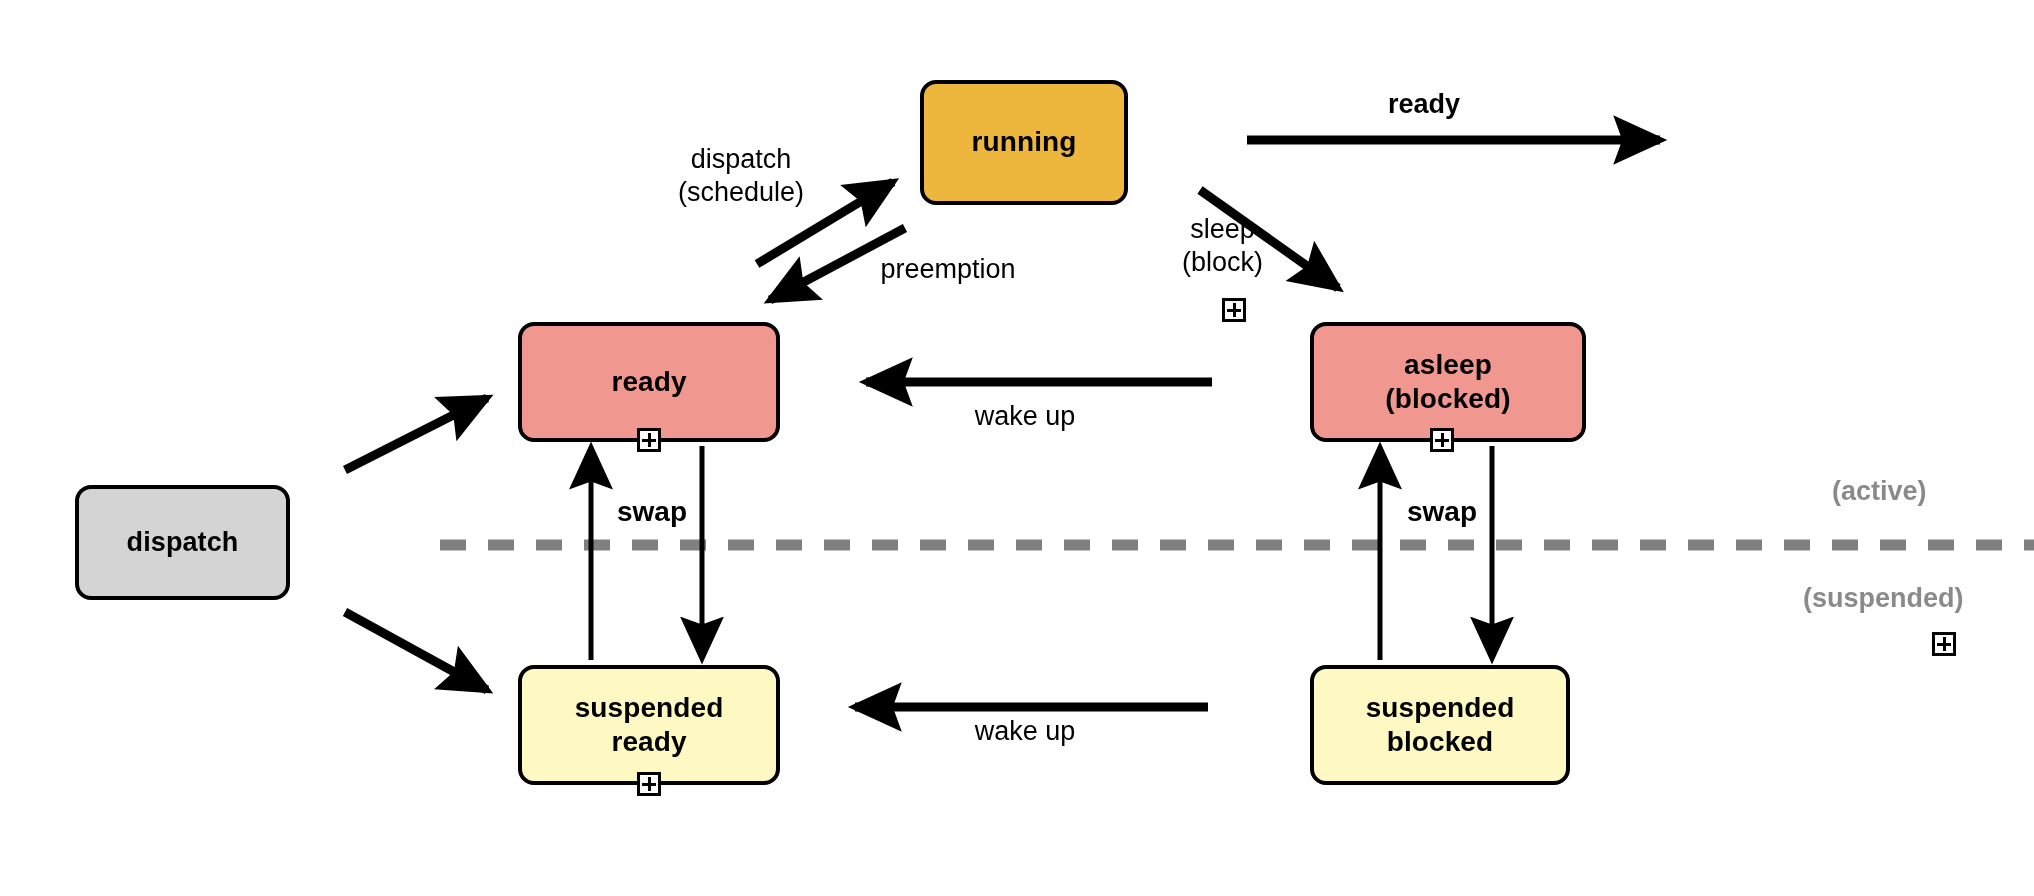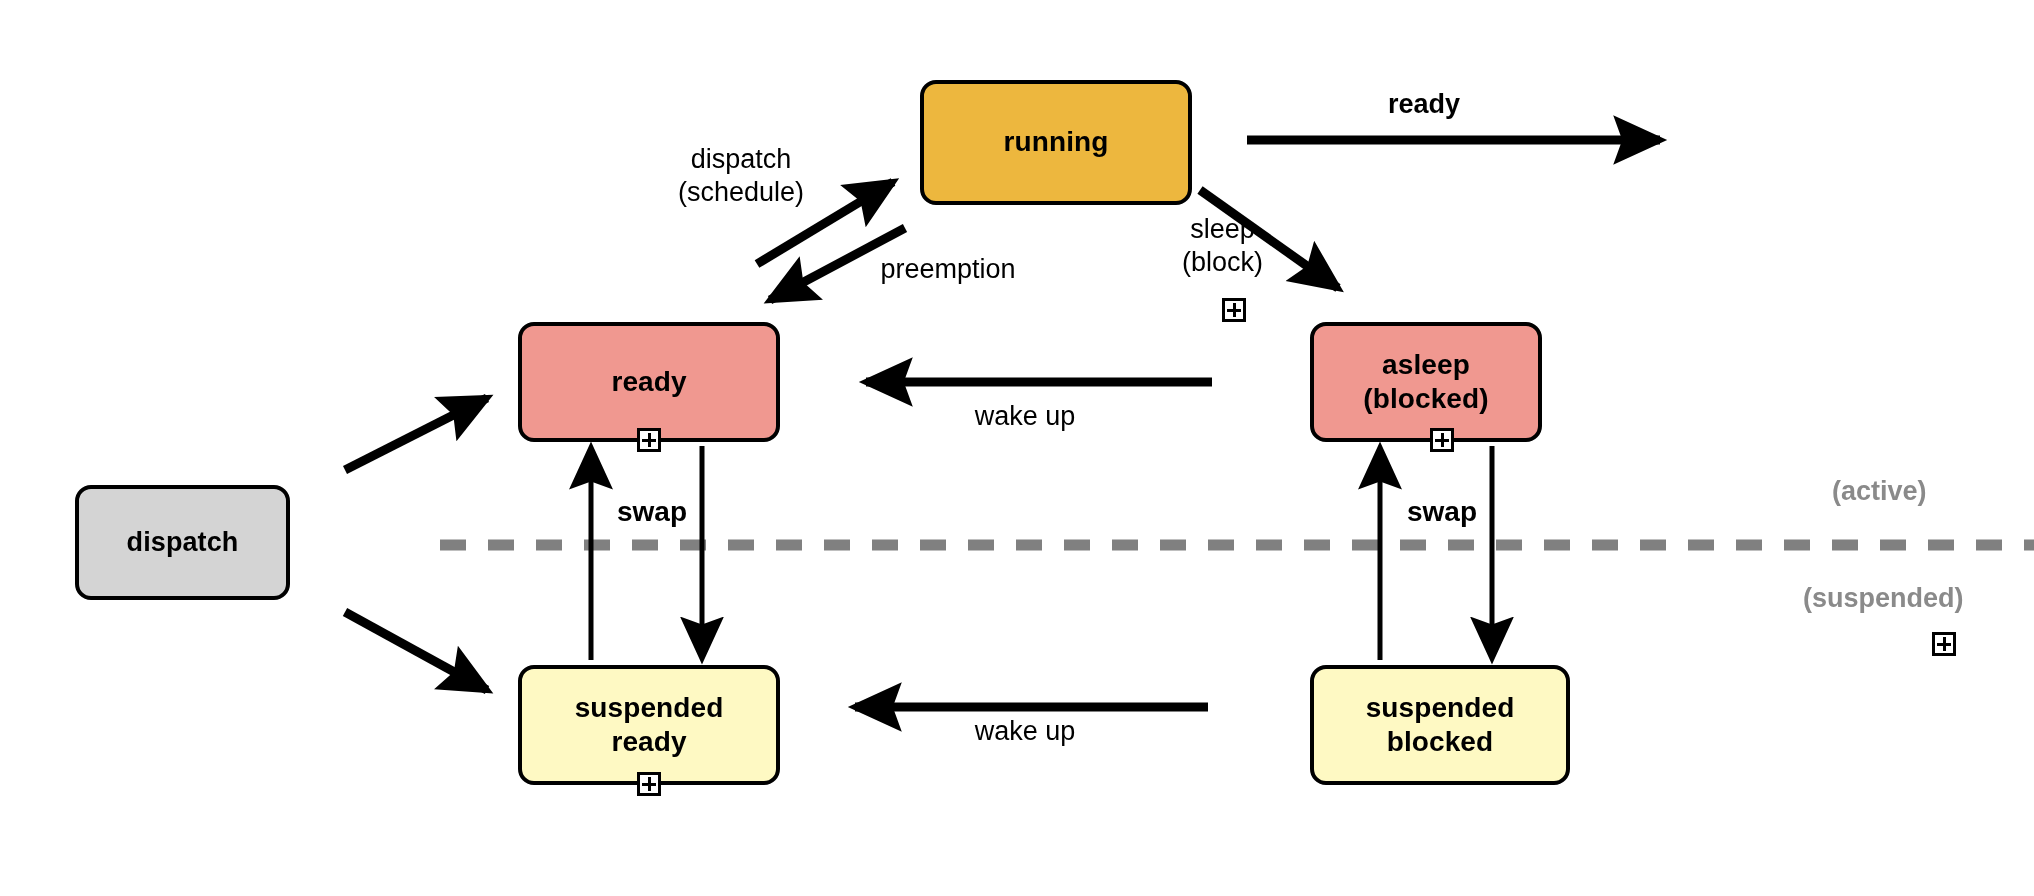--- a/index.html
+++ b/index.html
@@ -125,26 +125,26 @@
   </svg>
 
   <div class="node n-gray" style="left:75px;top:485px;width:215px;height:115px;font-size:27px;">
     <span class="lbl">dispatch</span>
   </div>
 
   <div class="node n-salmon" style="left:518px;top:322px;width:262px;height:120px;font-size:28px;">
     <span class="lbl">ready</span>
   </div>
 
-  <div class="node n-gold" style="left:920px;top:80px;width:272px;height:125px;font-size:28px;">
+  <div class="node n-gold" style="left:920px;top:80px;width:208px;height:125px;font-size:28px;">
     <span class="lbl">running</span>
   </div>
 
 
-  <div class="node n-salmon" style="left:1310px;top:322px;width:232px;height:120px;font-size:28px;">
+  <div class="node n-salmon" style="left:1310px;top:322px;width:276px;height:120px;font-size:28px;">
     <span class="lbl" style="white-space:pre-line;">asleep
 (blocked)</span>
   </div>
 
   <div class="node n-blue" style="left:518px;top:665px;width:262px;height:120px;font-size:28px;">
     <span class="lbl" style="white-space:pre-line;">suspended
 ready</span>
   </div>
 
   <div class="node n-blue" style="left:1310px;top:665px;width:260px;height:120px;font-size:28px;">

